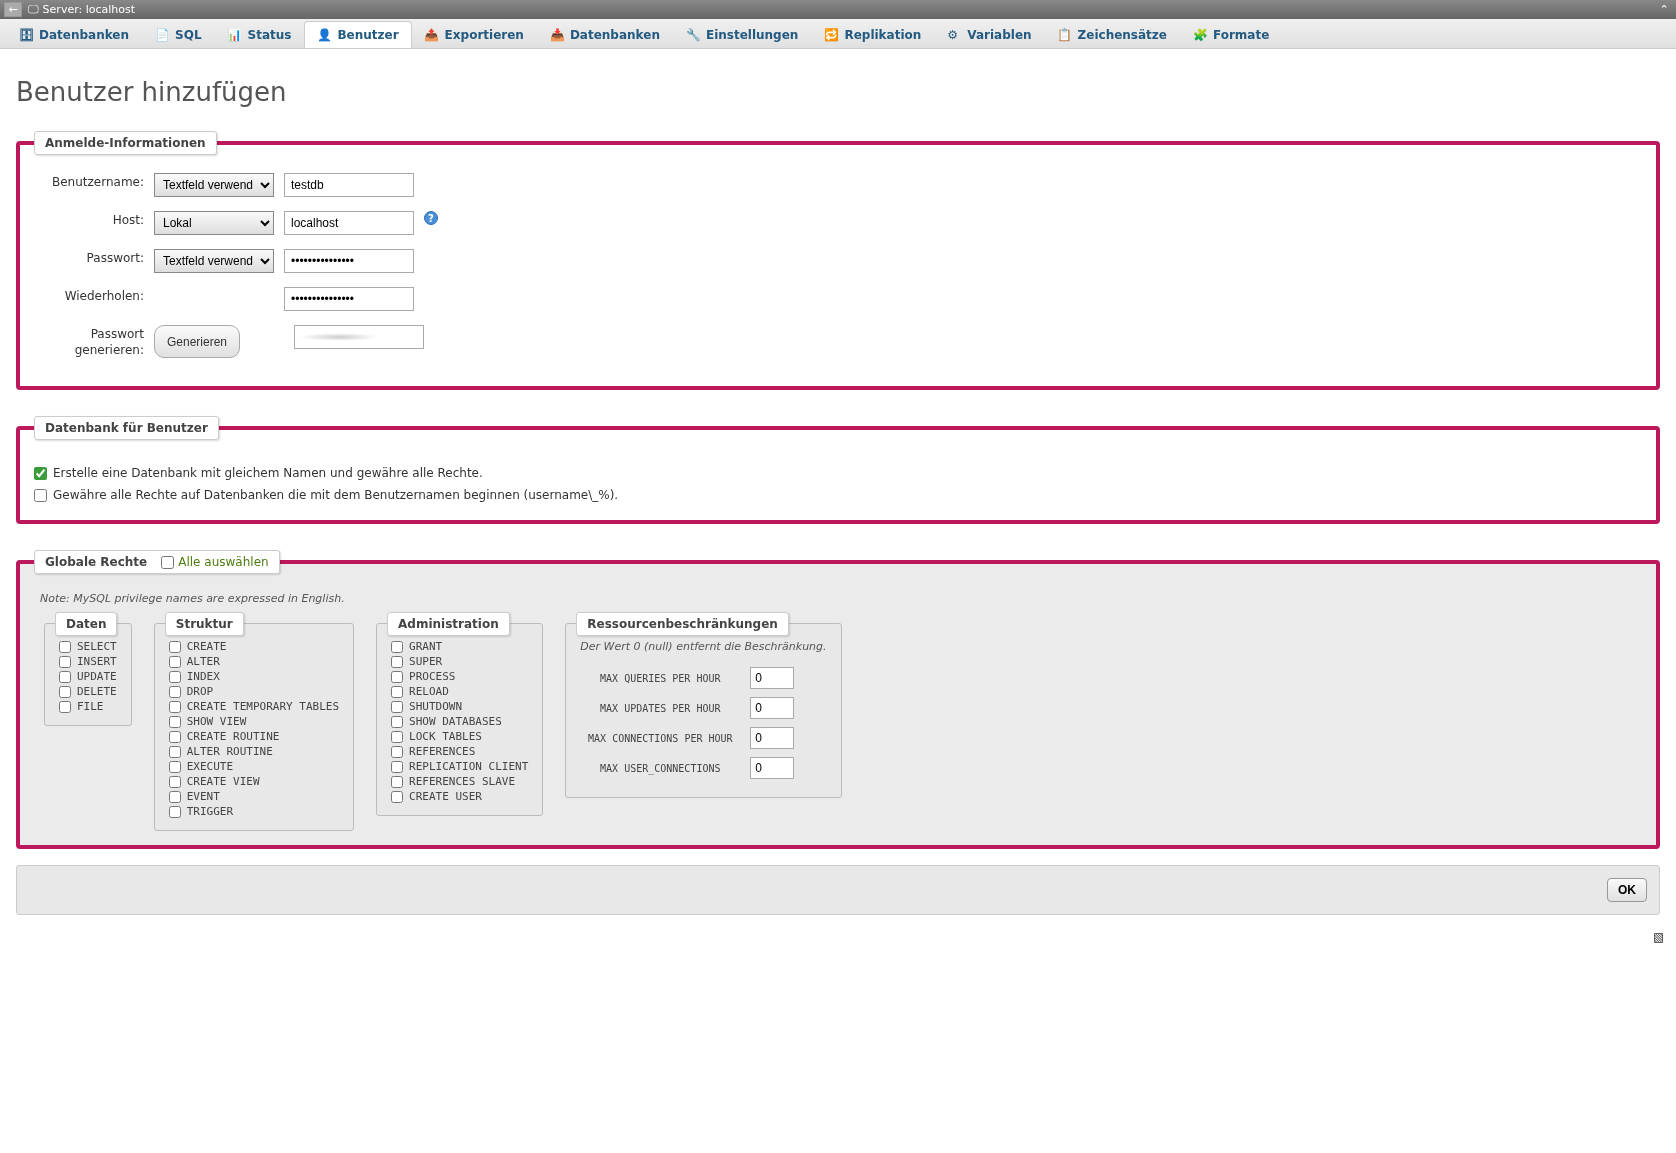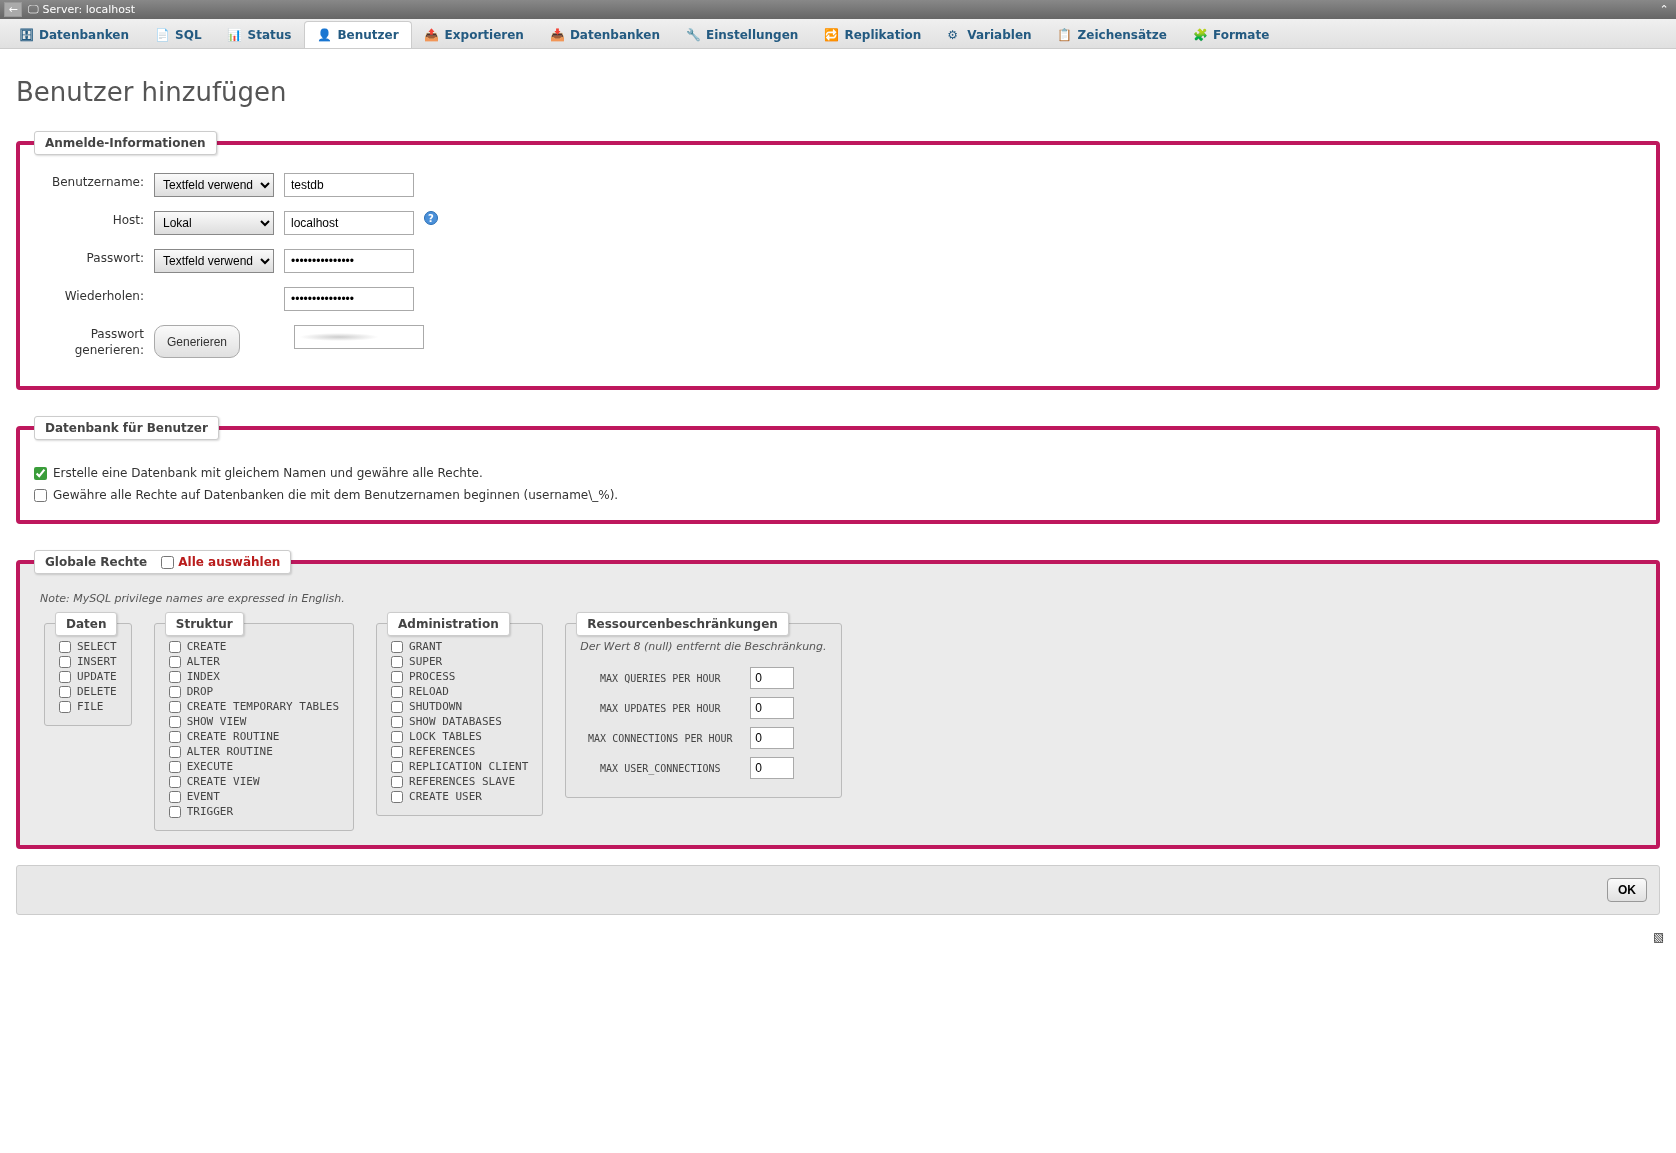--- a/index.html
+++ b/index.html
@@ -10,21 +10,21 @@
 .tabs { background: linear-gradient(#f0f0f0,#e0e0e0); border-bottom: 1px solid #ccc; display: flex; padding: 0 6px; height: 30px; align-items: flex-end; }
 .tab { padding: 6px 12px; color: #235a81; font-weight: bold; font-size: 12px; cursor: pointer; display: flex; align-items: center; gap: 6px; border:1px solid transparent; border-bottom:none; border-radius:4px 4px 0 0;}
 .tab.active { background: #fff; border-color:#ccc; color:#235a81;}
 .tab .ticon { width:14px; height:14px; display:inline-block; }
 .page { padding: 10px 16px; }
 h1 { font-size: 26px; font-weight: normal; color: #555; margin: 18px 0 24px 0; font-family:"DejaVu Sans",sans-serif;}
 fieldset { border: 4px solid #be185d; border-radius: 4px; padding: 18px 14px 14px 14px; margin-bottom: 26px; background:#fff;}
 fieldset.grey { background:#ebebeb; }
 legend { background: #fff; border: 1px solid #ccc; border-radius: 3px; padding: 4px 10px; font-size: 12px; color:#444; font-weight:bold; box-shadow:1px 1px 2px rgba(0,0,0,.15);}
 legend.withcheck { display:flex; align-items:center; gap:14px;}
-legend .link { color:#b91c1c; cursor:pointer; font-weight:bold;}
+legend .link { color:#4d7c0f; cursor:pointer; font-weight:normal;}
 .form-row { display:flex; margin-bottom:14px; gap:10px;}
 .form-row label.lbl { width:110px; text-align:right; color:#333; font-size:12px; padding-top:2px;}
 .form-row label.lbl.multi { line-height:1.3;}
 select { height:24px; border:1px solid #aaa; background:#efefef; font-size:12px; padding:2px 4px; width:120px;}
 select.drop { background:linear-gradient(#fafafa,#ddd); border:1px solid #888;}
 input[type=text],input[type=password] { height:24px; border:1px solid #aaa; padding:2px 6px; font-size:12px; width:130px; background:#fff;}
 input[type=number]{height:22px;border:1px solid #aaa;padding:1px 4px;font-size:12px;width:44px;background:#fff;}
 .btn { background: linear-gradient(#fafafa,#e0e0e0); border:1px solid #aaa; border-radius:10px; padding:4px 12px; font-size:12px; cursor:pointer; color:#333;}
 .help-icon{width:14px;height:14px;border-radius:50%;background:#4a90d9;color:#fff;font-size:10px;display:inline-flex;align-items:center;justify-content:center;font-weight:bold;border:1px solid #2a6fb5;}
 .note{font-style:italic;color:#555;font-size:11px;margin:0 0 18px 6px;}
@@ -285,21 +285,21 @@
             <input type="checkbox" style="">
             <span>REFERENCES SLAVE</span>
           </div>
           <div class="priv-item">
             <input type="checkbox" style="">
             <span>CREATE USER</span>
           </div>
         </div>
       <div class="priv-box" id="box-res" style="min-width:190px;">
         <legend>Ressourcenbeschränkungen</legend>
-        <div class="res-note">Der Wert 8 (null) entfernt die Beschränkung.</div>
+        <div class="res-note">Der Wert 0 (null) entfernt die Beschränkung.</div>
       <div class="res-row">
             <label>MAX QUERIES PER HOUR</label>
             <input type="number" value="0" style="">
           </div>
           <div class="res-row">
             <label>MAX UPDATES PER HOUR</label>
             <input type="number" value="0" style="">
           </div>
           <div class="res-row">
             <label>MAX CONNECTIONS PER HOUR</label>

